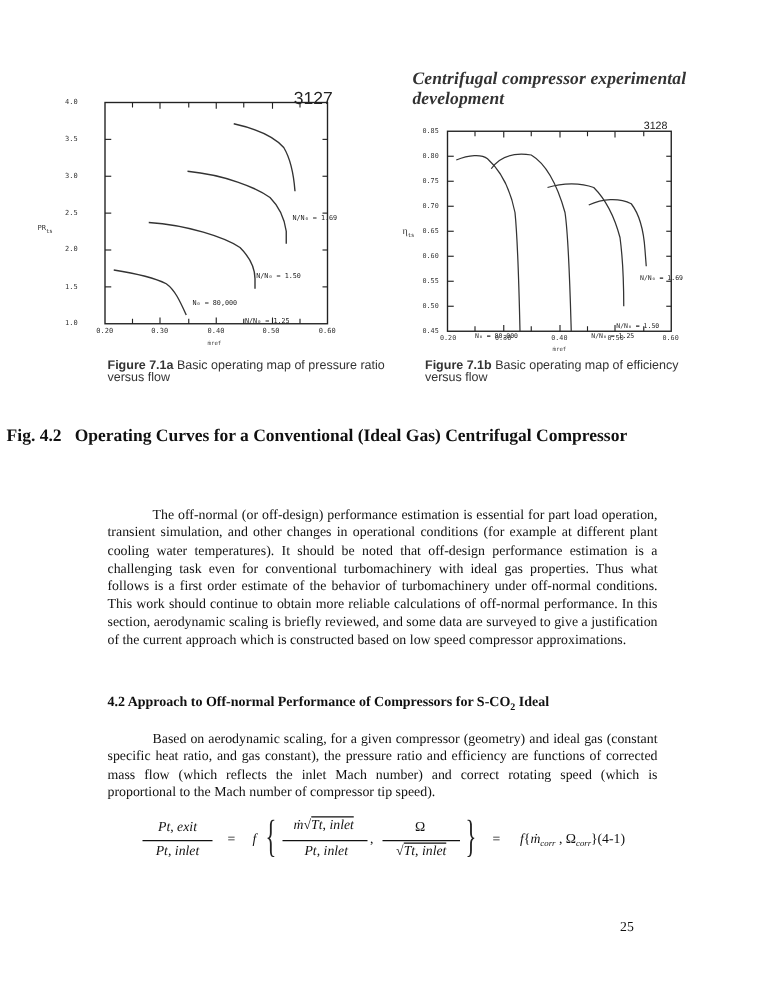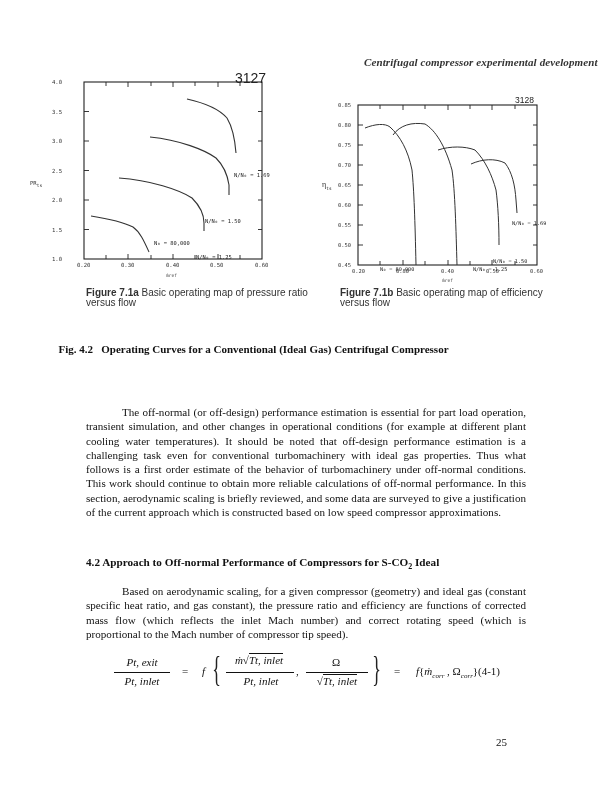--- a/index.html
+++ b/index.html
@@ -1,23 +1,23 @@
 <!DOCTYPE html>
 <html><head>
 <meta charset="utf-8">
 <style>
   html, body { margin: 0; padding: 0; background: #ffffff; }
   body { width: 612px; height: 792px; position: relative; overflow: hidden; font-family: "Liberation Serif", serif; color: #111; }
   .abs { position: absolute; }
-  .running-head { left: 330px; top: 56px; font-size: 11px; font-style: italic; font-weight: bold; color: #333; letter-spacing: 0.1px; margin-left: 34px; }
+  .running-head { left: 330px; top: 56px; font-size: 14px; font-style: italic; font-weight: bold; color: #333; letter-spacing: 0.1px; }
   .plot { position: absolute; }
   .plot svg { overflow: visible; }
   .fig-caption { font-family: "Liberation Sans", sans-serif; font-size: 10px; color: #333; line-height: 10px; }
   .fig-caption b { font-weight: bold; }
-  .main-caption { left: 0; width: 507px; top: 343px; text-align: center; font-size: 11px; line-height: 13px; }
+  .main-caption { left: 0; width: 507px; top: 343px; text-align: center; font-size: 14px; line-height: 13px; }
   .main-caption .t { font-weight: bold; }
   .para { left: 86px; width: 440px; font-size: 11.1px; line-height: 14.3px; text-align: justify; }
   .para .indent { display: inline-block; width: 36px; }
   .heading { left: 86px; top: 556px; font-size: 11.2px; font-weight: bold; }
   .equation { left: 96px; top: 650px; width: 440px; height: 50px; font-size: 11px; }
   .page-number { left: 496px; top: 736px; font-size: 11px; }
 </style>
 </head>
 <body>
 

